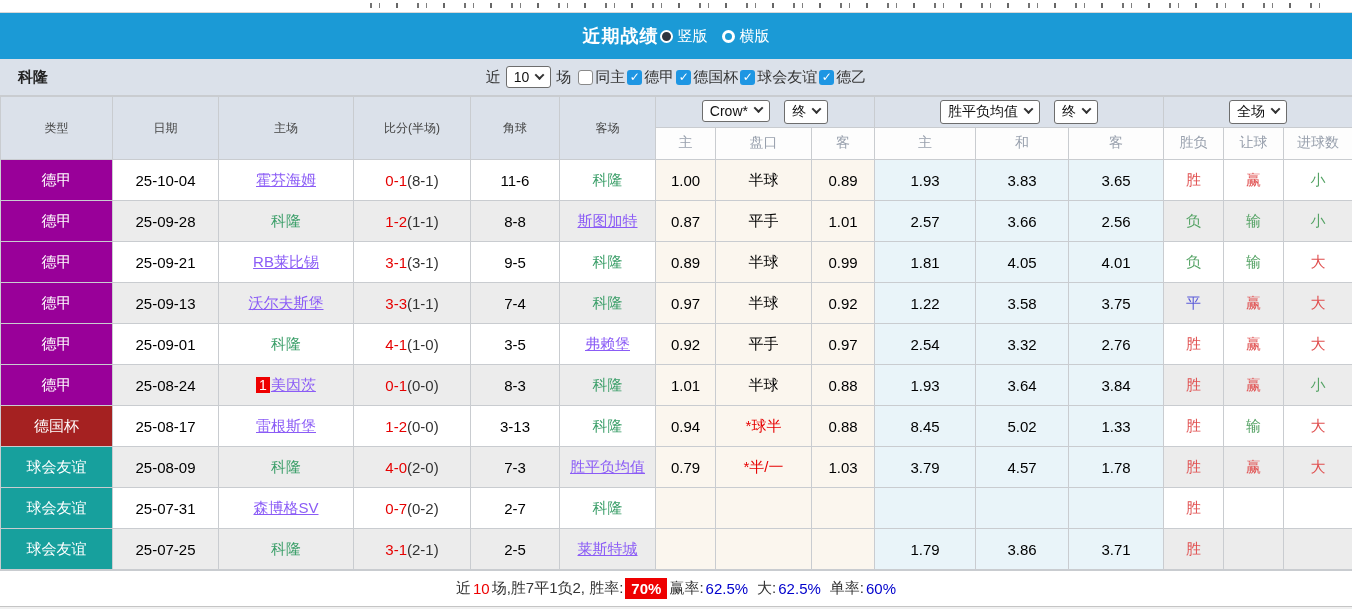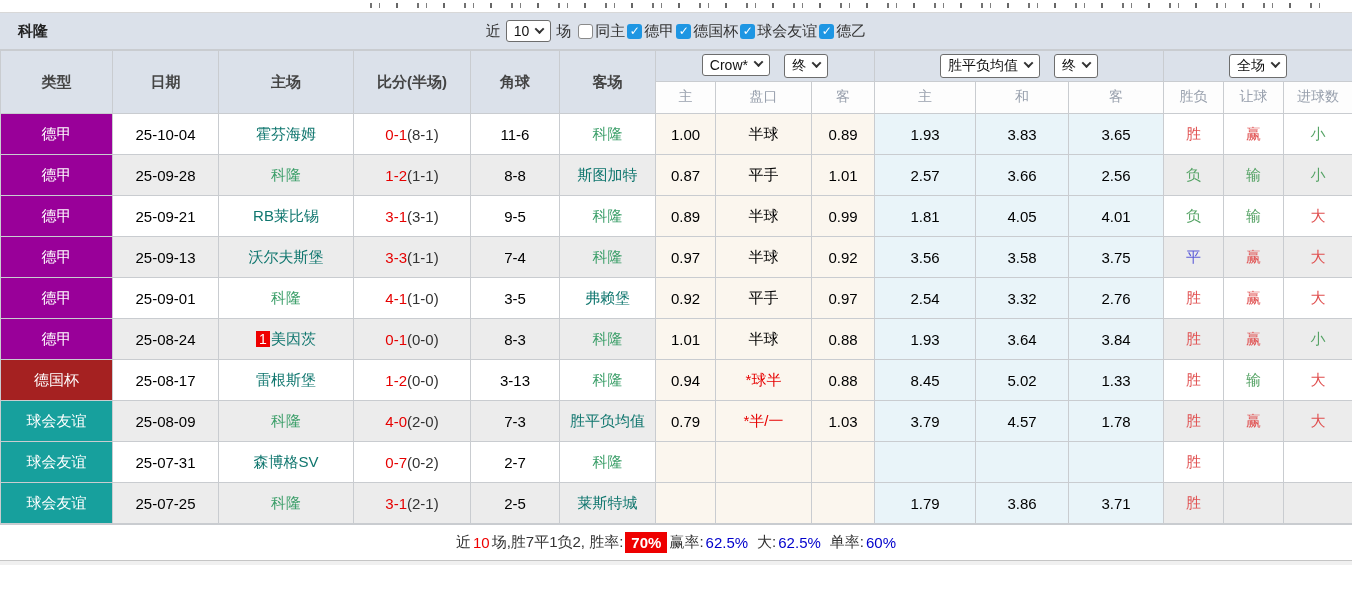--- a/index.html
+++ b/index.html
@@ -27,33 +27,33 @@
   .sel { display:inline-flex; align-items:center; background:#fff; border:1px solid #6d6d6d; border-radius:3px; padding:2px 7px; margin:0 5px; font-size:14px; color:#111; cursor:default; }
   .sel .chev { width:7px; height:7px; border-left:2px solid #333; border-bottom:2px solid #333; transform:rotate(-45deg) translate(1px,-1px); margin-left:7px; margin-bottom:2px; }
   .cb { display:inline-block; width:15px; height:15px; border-radius:3px; vertical-align:-3px; margin:0 2px; }
   .cb.checked { background:#1e96e3; color:#fff; font-size:12px; font-weight:bold; line-height:15px; text-align:center; }
   .cb.unchecked { background:#fff; border:1px solid #8a8a8a; margin-left:7px; }
   .filters-wrap { display:inline-flex; align-items:center; }
 
   
   table { border-collapse:collapse; table-layout:fixed; width:1352px; font-size:15px; }
   th, td { border:1px solid #c9ccd0; text-align:center; padding:0; overflow:hidden; white-space:nowrap; }
-  thead th.main { background:#dbe1ea; color:#444; font-weight:bold; height:63px; font-size:15px;margin-left:40px; }
+  thead th.main { background:#dbe1ea; color:#444; font-weight:normal; height:63px; font-size:12px;margin-left:40px; }
   thead th.selrow { background:#dbe1ea; height:20px; font-weight:normal; }
   thead th.sub { background:#fdfdfd; color:#98a0ad; font-weight:normal; height:26px; font-size:14px; }
   tbody td { height:41px; }
   tbody tr.even td { background:#ececec; }
   tbody tr.odd td { background:#fff; }
   td.type { color:#fff; font-size:15px; }
   td.odd-cell { background:#fbf6ee !important; }
   td.avg-cell { background:#e9f4f9 !important; }
   .score-ft { color:#e60000; }
   .score-ht { color:#333; }
   .team-focus { color:#3a9e68; }
-  .team-plain { color:#0f766e; }
+  .team-plain { color:#8b5cf6;text-decoration:underline; }
   .rank-badge { background:#ee0000; color:#fff; padding:0 3px; margin-right:1px; font-size:14px; }
   .hc-red { color:#e60000; }
   .c-red { color:#e05050; }
   .c-green { color:#55a365; }
   .c-blue { color:#5b5bd8; }
 
   
   .footer { height:36px; background:#fff; display:flex; align-items:center; justify-content:center; font-size:15px; color:#333; border-top:1px solid #c9ccd0; }
   .footer .red { color:#ee0000; }
   .footer .blue { color:#0000cc; }
@@ -63,20 +63,27 @@
 </style>
 </head>
 <body>
 
 <div class="page">
 
   <div class="top-strip">
     <div class="ticks"></div>
   </div>
 
+  <div class="title-bar">
+    <span class="title">近期战绩</span>
+    <span class="radio selected"></span>
+    <span class="radio-label">竖版</span>
+    <span class="radio unselected"></span>
+    <span class="radio-label">横版</span>
+  </div>
 
   <div class="filter-bar">
     <span class="filter-team">科隆</span>
     <span>近</span>
     <span class="sel">
       <span>10</span>
       <span class="chev"></span>
     </span>
     <span>场</span>
     <span class="cb unchecked"></span>
@@ -213,21 +220,21 @@
         <tr class="even">
           <td class="type" style="background: rgb(153, 0, 153);">德甲</td>
           <td>25-09-13</td>
           <td><span class="team-plain">沃尔夫斯堡</span></td>
           <td><span class="score-ft">3-3</span><span class="score-ht">(1-1)</span></td>
           <td>7-4</td>
           <td><span class="team-focus">科隆</span></td>
           <td class="odd-cell">0.97</td>
           <td class="odd-cell">半球</td>
           <td class="odd-cell">0.92</td>
-          <td class="avg-cell">3.56</td>
+          <td class="avg-cell">1.22</td>
           <td class="avg-cell">3.58</td>
           <td class="avg-cell">3.75</td>
           <td class="c-blue">平</td>
           <td class="c-red">赢</td>
           <td class="c-red">大</td>
         </tr>
         <tr class="odd">
           <td class="type" style="background: rgb(153, 0, 153);">德甲</td>
           <td>25-09-01</td>
           <td><span class="team-focus">科隆</span></td>

